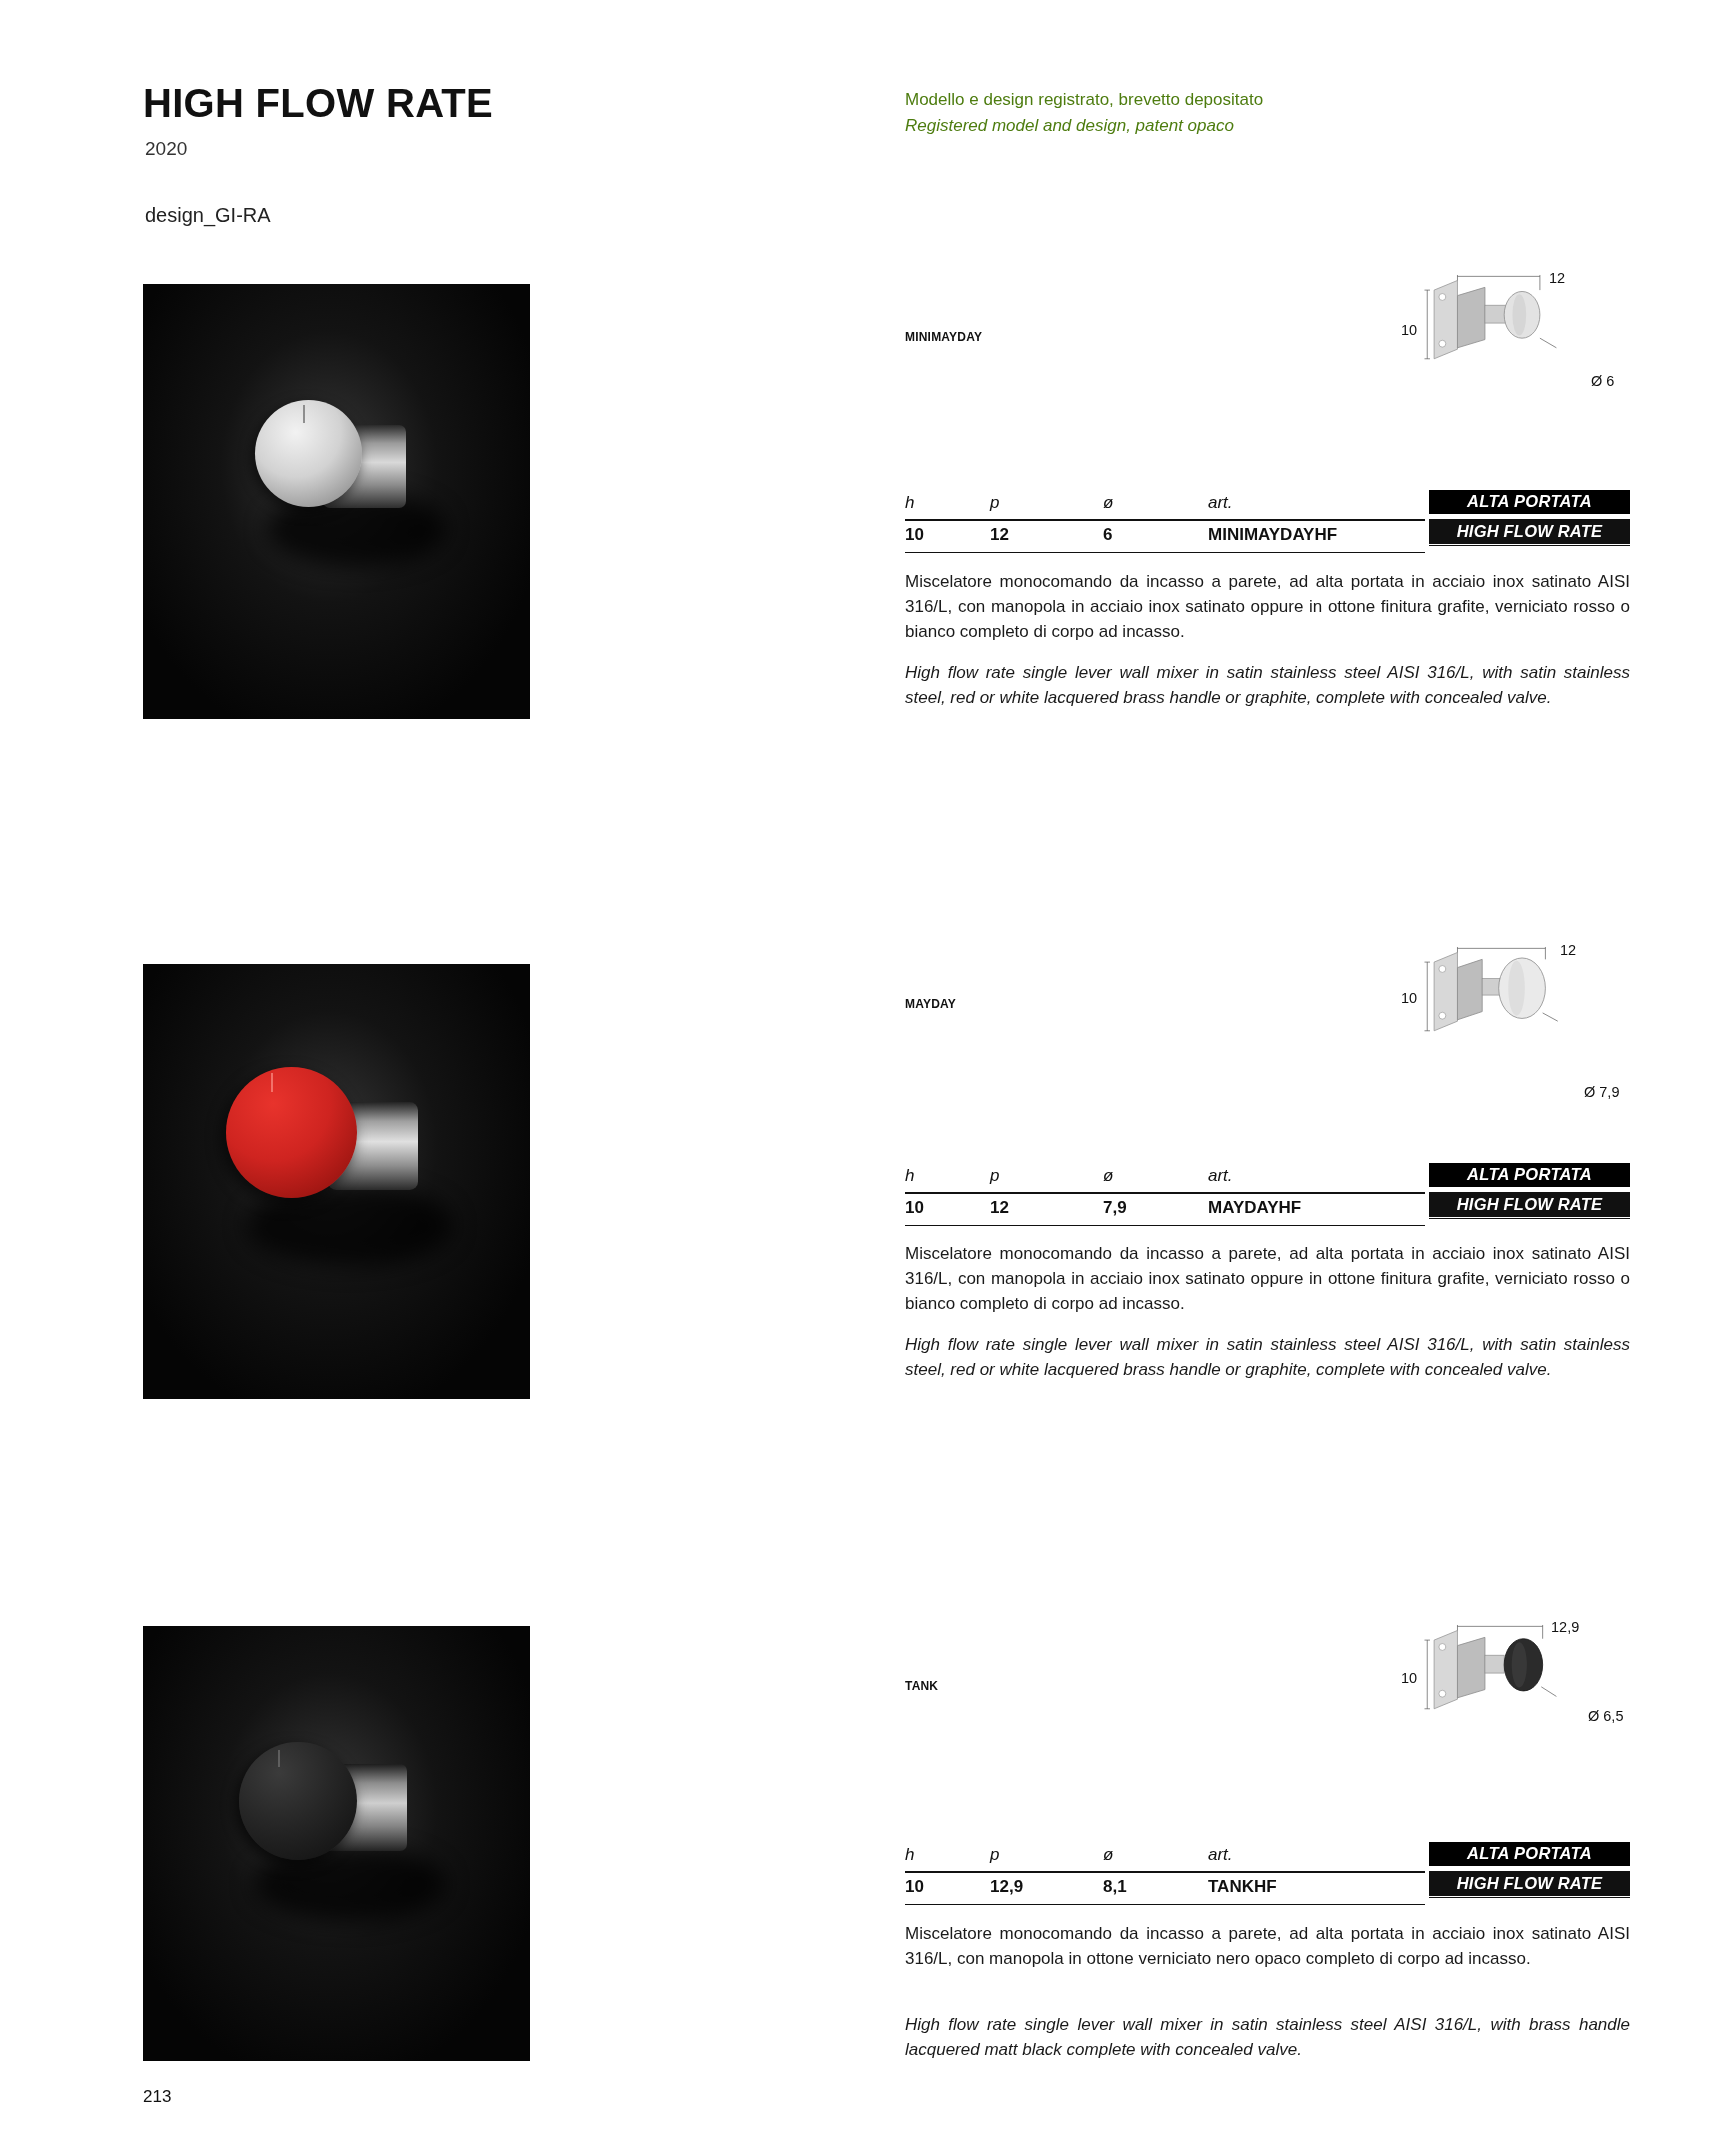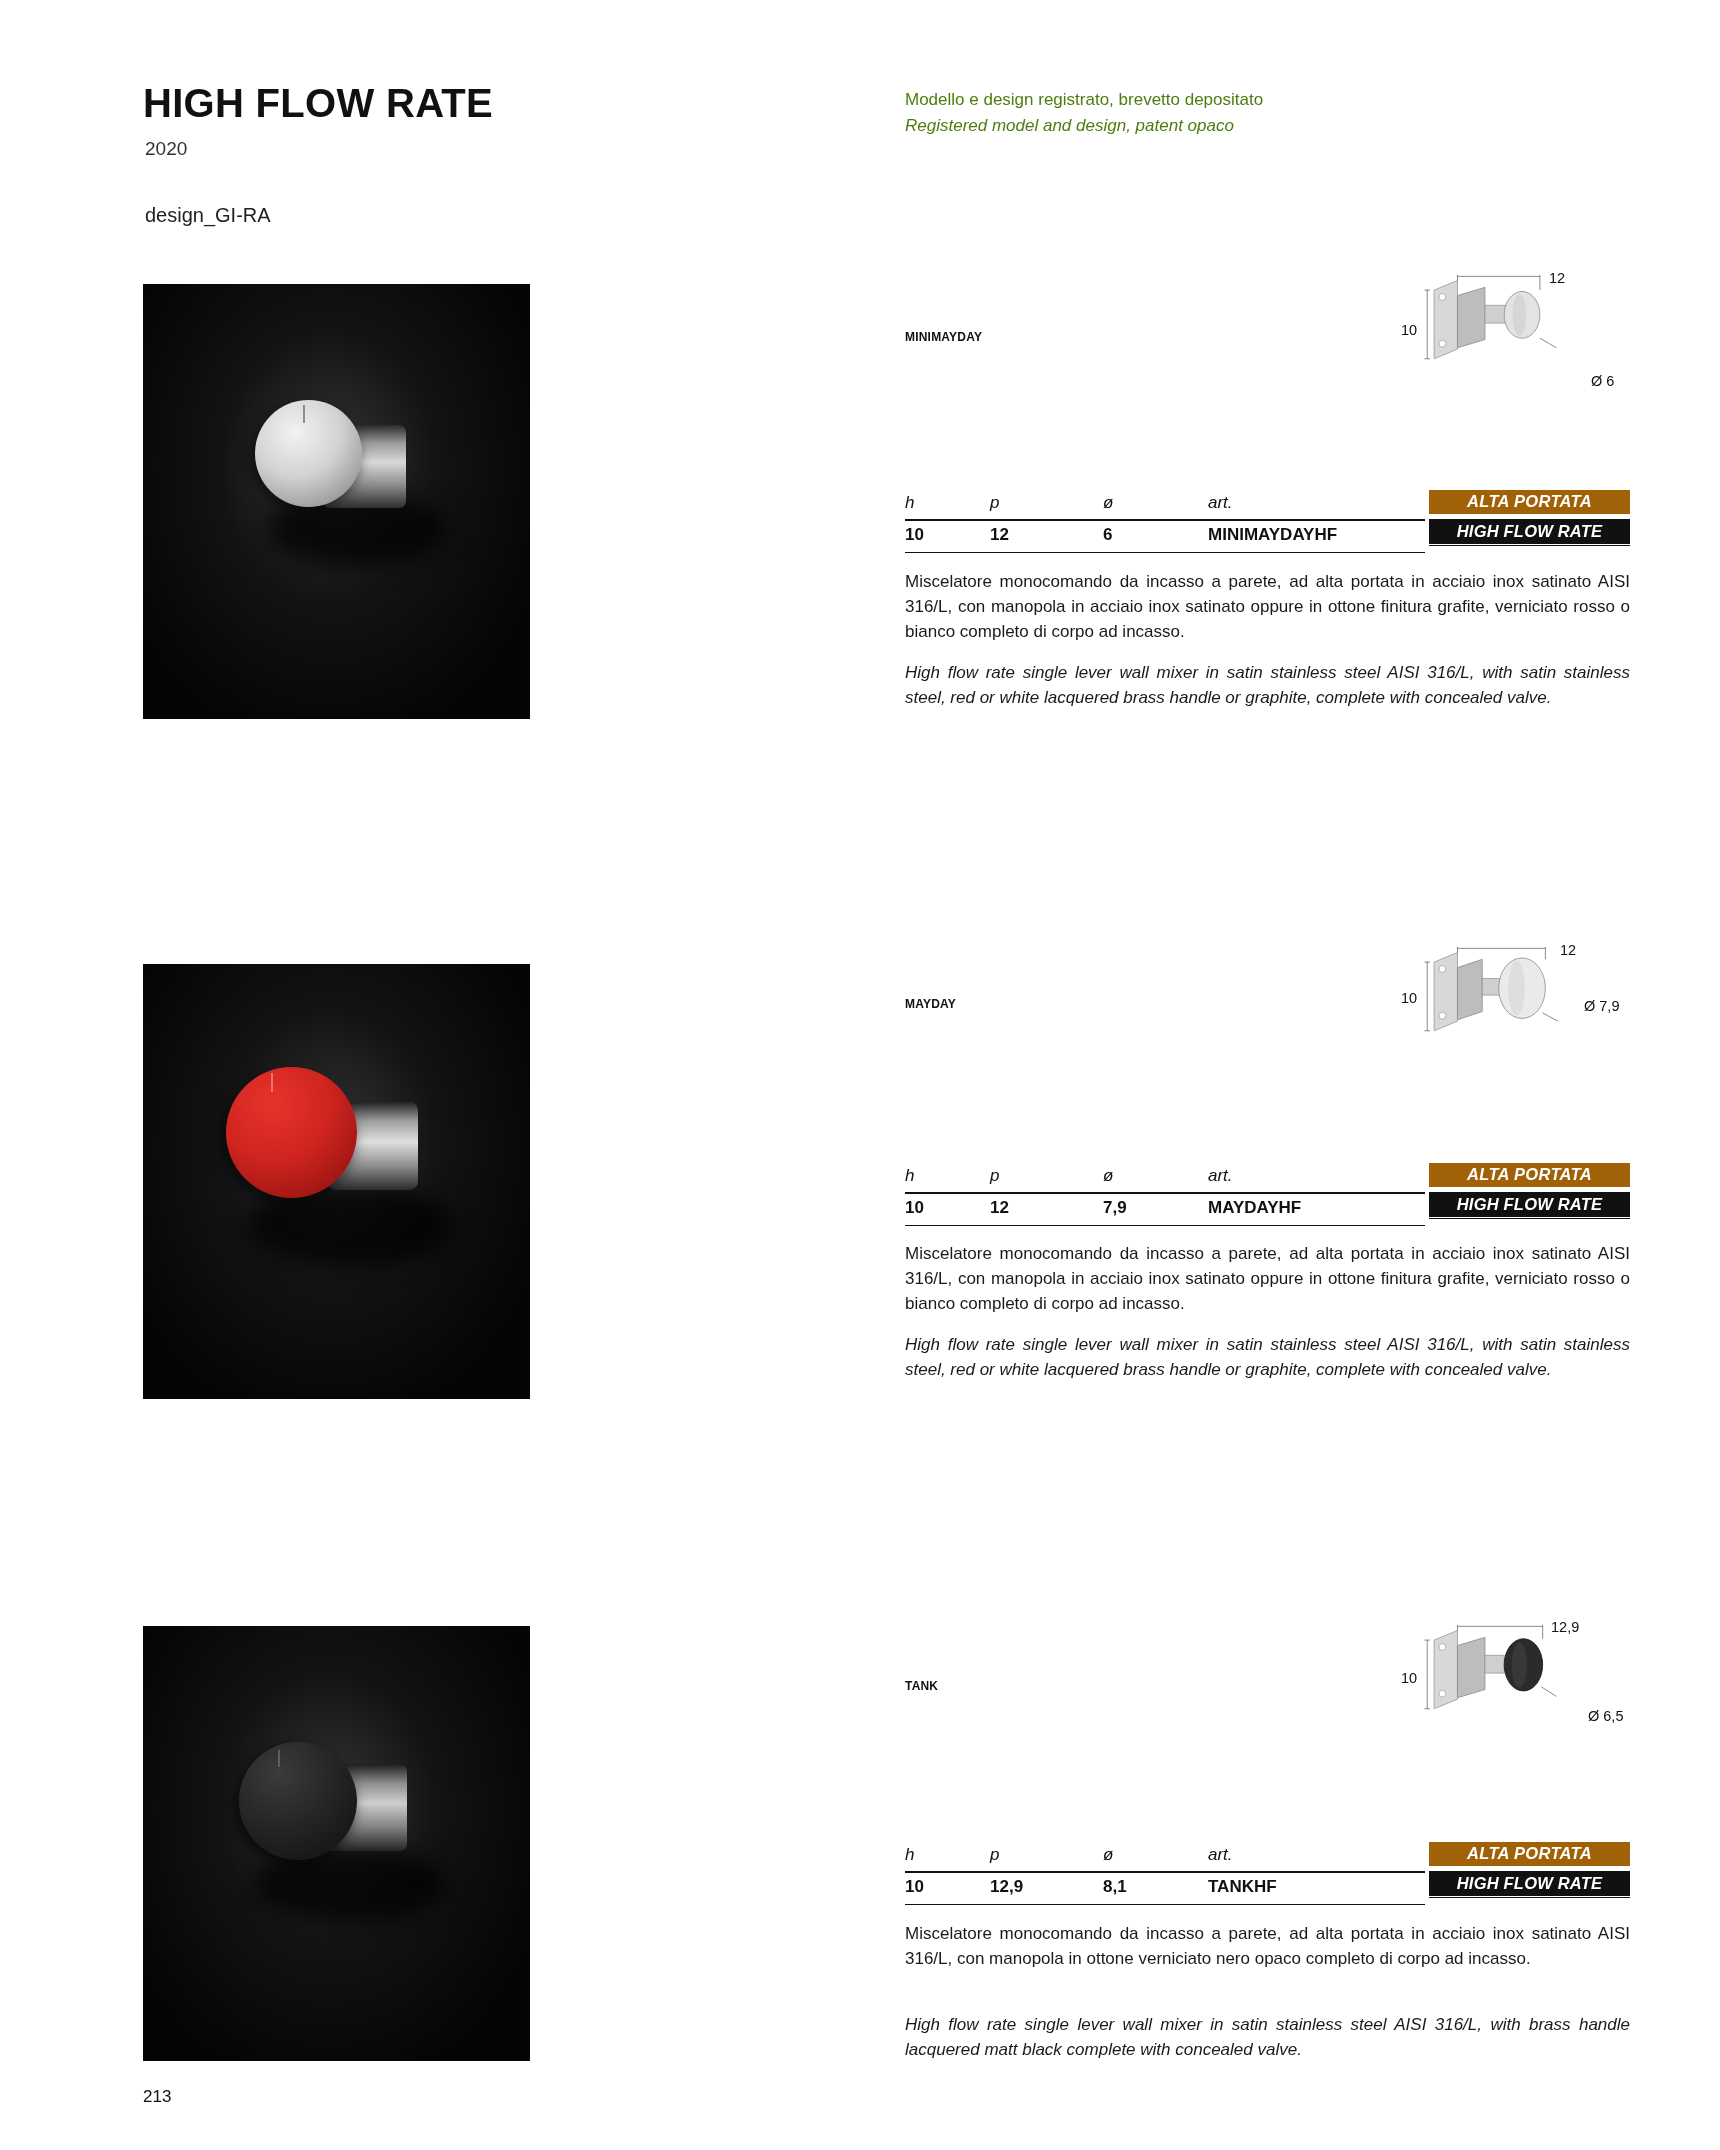--- a/index.html
+++ b/index.html
@@ -141,21 +141,21 @@
     height: 1.4px;
     background: #111111;
   }
 
   .badge-top {
     position: absolute;
     left: 524px;
     top: -2.8px;
     width: 201px;
     height: 23.4px;
-    background: #a16207;
+    background: #000000;
     color: #ffffff;
     font-size: 16.5px;
     font-weight: bold;
     text-align: center;
     line-height: 23.4px;
     letter-spacing: 0.3px;
   }
   .badge-bottom {
     position: absolute;
     left: 524px;
@@ -318,21 +318,21 @@
       <line x1="184" y1="22" x2="184" y2="4" stroke="#555" stroke-width="1"></line>
       <line x1="56" y1="6" x2="184" y2="6" stroke="#555" stroke-width="1"></line>
       <line x1="16" y1="26" x2="8" y2="26" stroke="#555" stroke-width="1"></line>
       <line x1="16" y1="126" x2="8" y2="126" stroke="#555" stroke-width="1"></line>
       <line x1="12" y1="26" x2="12" y2="126" stroke="#555" stroke-width="1"></line>
       <line x1="180" y1="100" x2="202" y2="112" stroke="#555" stroke-width="1"></line>
     </svg>
   </div>
   <div class="dim" style="left:1560px; top:942px;">12</div>
   <div class="dim" style="left:1401px; top:990px;">10</div>
-  <div class="dim" style="left:1584px; top:998px;text-align:right;">Ø 7,9</div>
+  <div class="dim" style="left:1584px; top:1084px;text-align:right;">Ø 7,9</div>
 
   <div class="spec" style="left:905px; top:1166px;">
     <div class="spec-head">
       <span class="c-h">h</span>
       <span class="c-p">p</span>
       <span class="c-o">ø</span>
       <span class="c-a">art.</span>
       <span class="badge-top">ALTA PORTATA</span>
       <span class="badge-bottom">HIGH FLOW RATE</span>
       <span class="badge-underline"></span>

